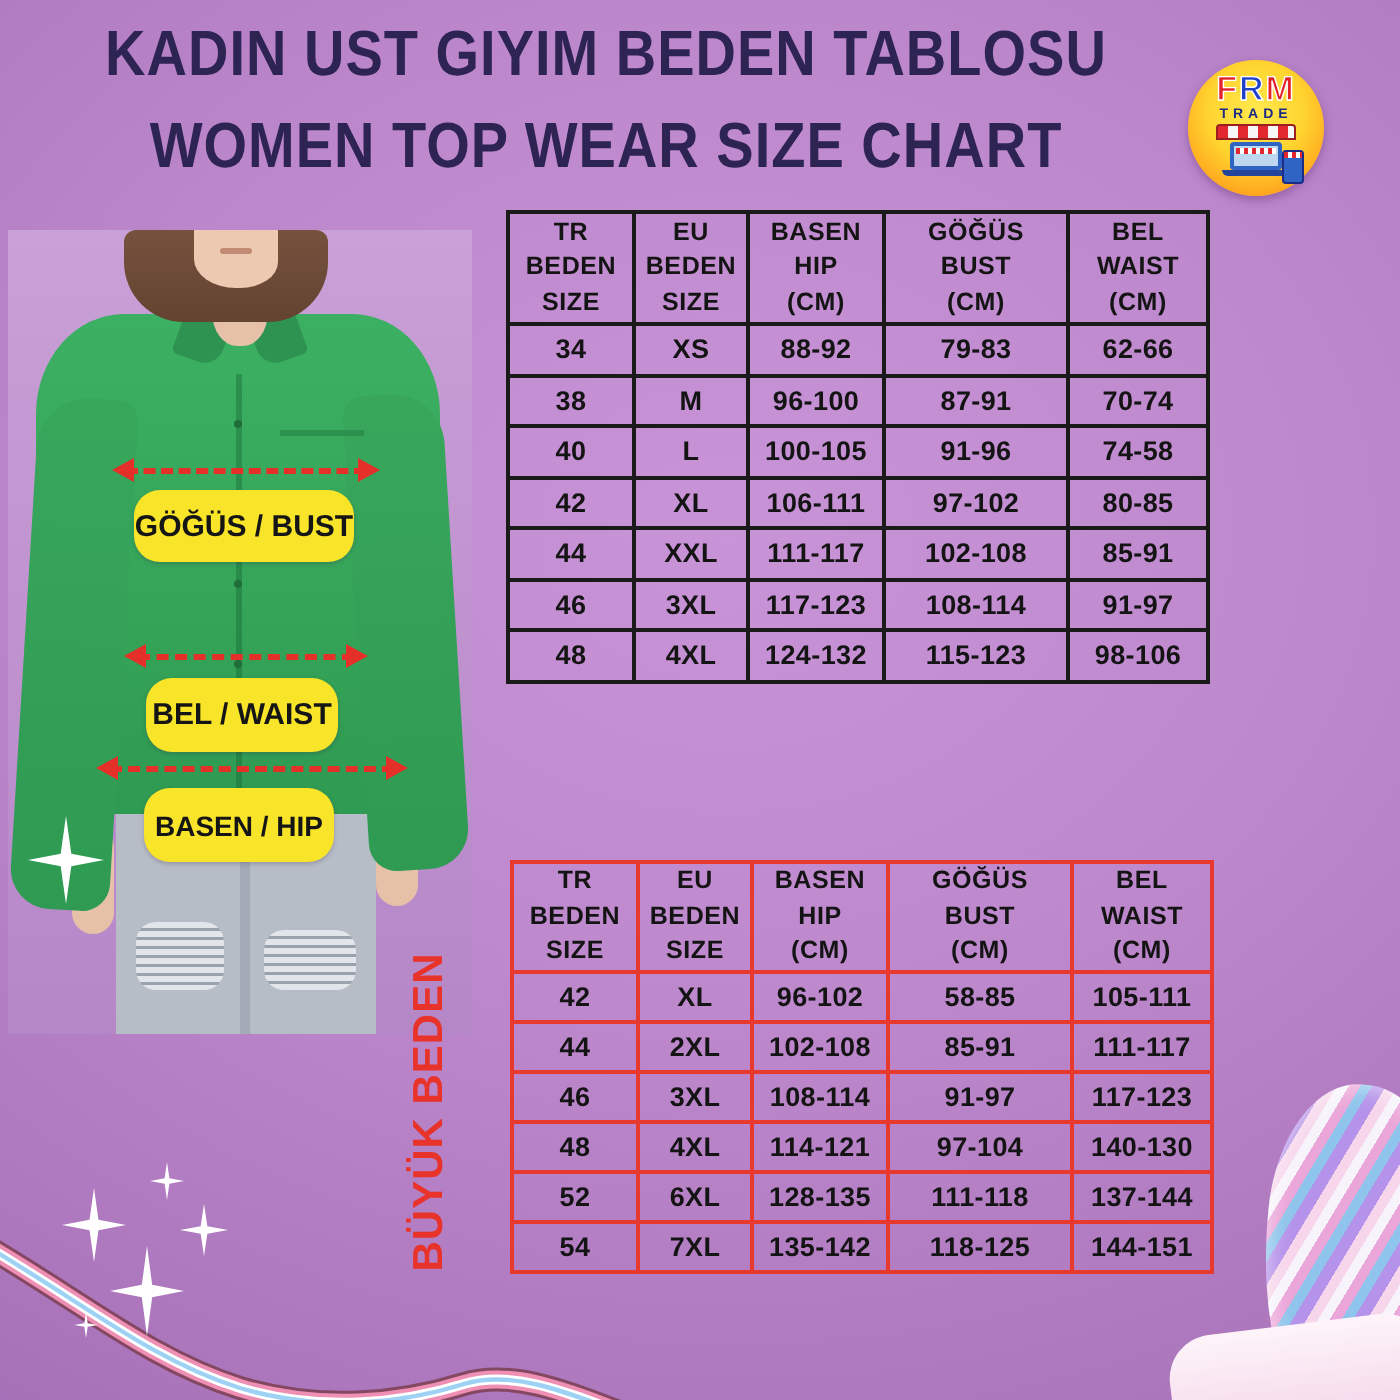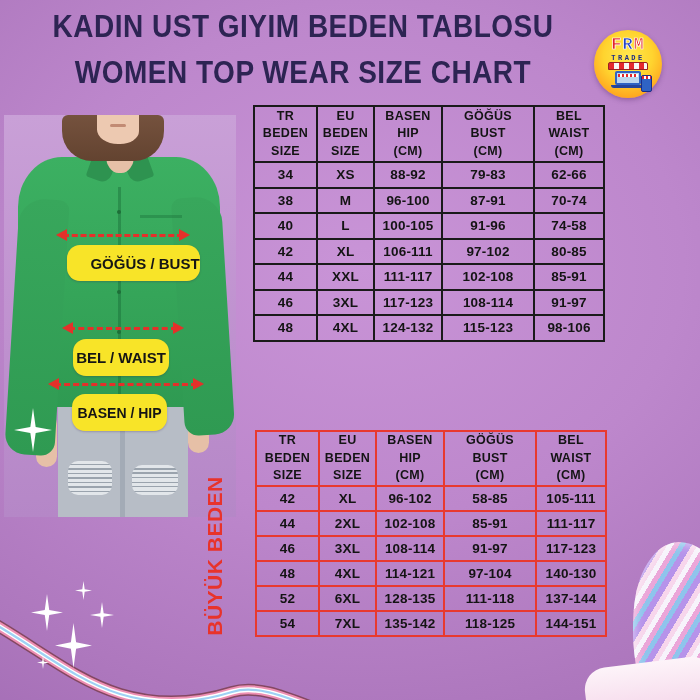--- a/index.html
+++ b/index.html
@@ -10,21 +10,21 @@
   }
   
   .title{position:absolute;left:0;top:6px;width:564px;text-align:center;color:#2d2453;font-weight:bold;z-index:5;padding-left:21px;}
   .title .tline{display:inline-block;transform:scaleY(1.14);letter-spacing:.5px;}
   .t1{font-size:28px;margin-top:4px;}
   .t2{font-size:28px;margin-top:12px;}
   .title div{line-height:1.2;}
   
   .logo{position:absolute;left:594px;top:30px;width:68px;height:68px;border-radius:50%;z-index:6;
     background:radial-gradient(circle at 50% 38%, #ffe94d 0%, #ffd42f 45%, #ffa51e 78%, #f28a12 100%);
-    box-shadow:0 2px 5px rgba(70,30,90,.35);text-align:center;font-family:Liberation Mono, monospace;}
+    box-shadow:0 2px 5px rgba(70,30,90,.35);text-align:center;}
   .logo-letters{margin-top:6px;font-weight:bold;font-size:17px;letter-spacing:1px;line-height:1;}
   .logo-letters .lf,.logo-letters .lm{color:#e32129;-webkit-text-stroke:.7px #fff;}
   .logo-letters .lr{color:#2141c8;-webkit-text-stroke:.7px #fff;}
   .logo-trade{font-size:7px;font-weight:bold;color:#1b2b86;letter-spacing:2.5px;margin-top:1px;}
   .store{position:absolute;left:14px;top:32px;width:40px;height:28px;}
   .awning{height:6px;background:repeating-linear-gradient(90deg,#e3272e 0 5px,#f7f7f7 5px 10px);border-radius:2px 2px 0 0;border:1px solid #9a2020;}
   .laptop{width:26px;height:14px;margin:1px auto 0;background:#2f63c4;border-radius:2px;position:relative;}
   .laptop-screen{position:absolute;left:2px;top:2px;right:2px;bottom:2px;background:#bcd7ee;}
   .laptop-screen::before{content:"";position:absolute;left:1px;top:1px;right:1px;height:3px;background:repeating-linear-gradient(90deg,#e3272e 0 2px,#fff 2px 4px);}
   .laptop-base{width:34px;height:3px;background:#24459c;border-radius:0 0 3px 3px;margin:0 auto;}
@@ -60,21 +60,21 @@
   .arrow{position:absolute;height:13px;z-index:10;}
   .arrow .line{position:absolute;top:5px;left:7px;right:7px;border-top:3px dashed #e5302a;}
   .arrow .ah{position:absolute;top:0;width:0;height:0;border-top:6.5px solid transparent;border-bottom:6.5px solid transparent;}
   .arrow .ah-l{left:0;border-right:11px solid #e5302a;}
   .arrow .ah-r{right:0;border-left:11px solid #e5302a;}
   .a-bust{left:56px;top:229px;width:134px;}
   .a-waist{left:62px;top:322px;width:122px;}
   .a-hip{left:48px;top:378px;width:156px;}
   .tag{position:absolute;background:#f8e428;border-radius:13px;color:#151515;font-weight:bold;
     display:flex;align-items:center;justify-content:center;z-index:11;box-shadow:0 1px 2px rgba(60,30,80,.25);}
-  .tag-bust{left:67px;top:245px;width:110px;height:36px;font-size:15px;padding-left:23px;}
+  .tag-bust{left:67px;top:245px;width:110px;height:36px;font-size:15px;}
   .tag-waist{left:73px;top:339px;width:96px;height:37px;font-size:15px;}
   .tag-hip{left:72px;top:394px;width:95px;height:37px;font-size:14px;}
   
   table.tbl{position:absolute;border-collapse:collapse;table-layout:fixed;z-index:5;}
   .tbl th,.tbl td{text-align:center;font-weight:bold;color:#141414;padding:0;overflow:hidden;}
   .tbl th{font-size:12.5px;line-height:1.4;white-space:pre-line;letter-spacing:.3px;}
   .tbl td{font-size:13.5px;letter-spacing:.2px;}
   .tbl-std{left:253px;top:105px;width:350px;}
   .tbl-std th,.tbl-std td{border:2px solid #1a1a1a;}
   .tbl-std thead tr{height:56px;}

